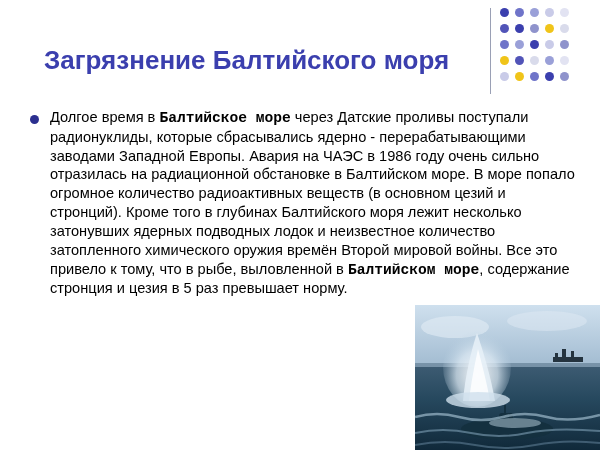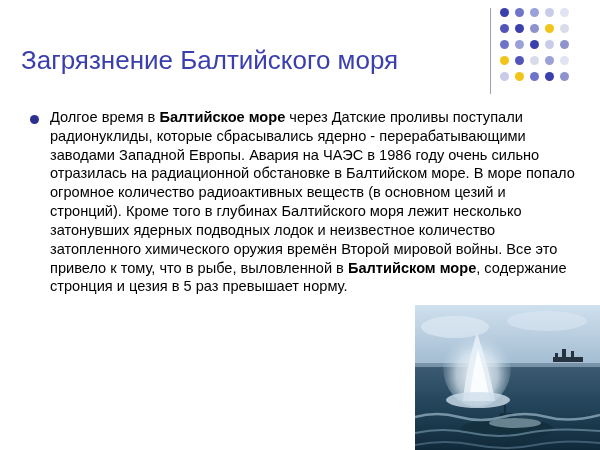--- a/index.html
+++ b/index.html
@@ -39,25 +39,25 @@
   }
   .dot {
     position: absolute;
     width: 9px;
     height: 9px;
     border-radius: 50%;
   }
   
   .title {
     position: absolute;
-    left: 21px;
+    left: 44px;
     top: 46px;
     width: 470px;
     font-size: 26px;
-    font-weight: normal;
+    font-weight: bold;
     color: #3b3fae;
     letter-spacing: 0px;
     line-height: 1.1;
   }
   
   .body-block {
     position: absolute;
     left: 30px;
     top: 108px;
     width: 545px;
@@ -74,20 +74,21 @@
   }
   .body-text {
     flex: 1 1 auto;
     font-size: 14.6px;
     color: #000000;
     line-height: 1.29;
     text-align: left;
   }
   .body-text b {
     font-weight: bold;
+    font-family: Liberation Mono, monospace;
   }
   
   .picture {
     position: absolute;
     left: 415px;
     top: 305px;
     width: 185px;
     height: 145px;
     overflow: hidden;
     border: 0;

